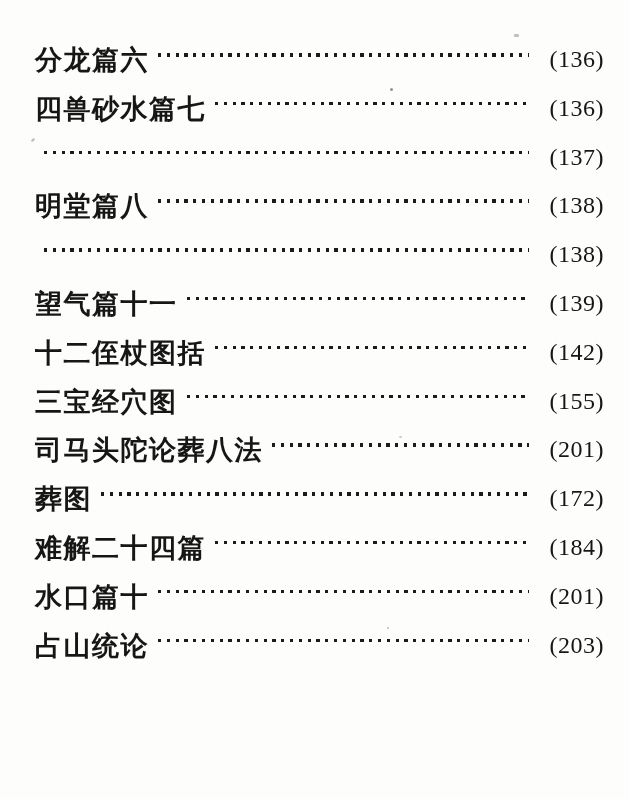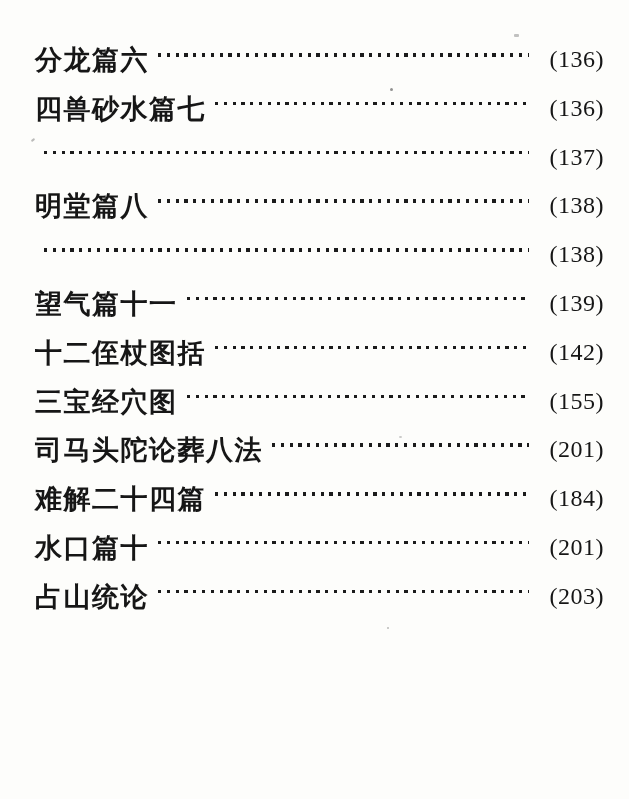--- a/index.html
+++ b/index.html
@@ -115,20 +115,25 @@
     <span class="leader"></span>
     <span class="pagenum">(155)</span>
   </div>
 
   <div class="row">
     <span class="title">司马头陀论葬八法</span>
     <span class="leader"></span>
     <span class="pagenum">(201)</span>
   </div>
 
+  <div class="row">
+    <span class="title">葬图</span>
+    <span class="leader"></span>
+    <span class="pagenum">(172)</span>
+  </div>
 
   <div class="row">
     <span class="title">难解二十四篇</span>
     <span class="leader"></span>
     <span class="pagenum">(184)</span>
   </div>
 
   <div class="row">
     <span class="title">水口篇十</span>
     <span class="leader"></span>

